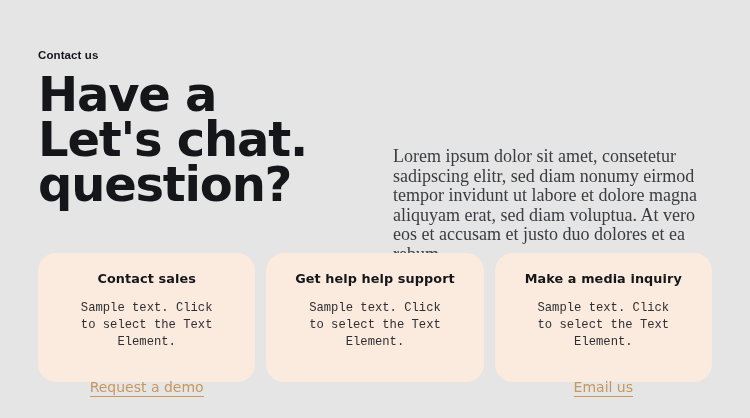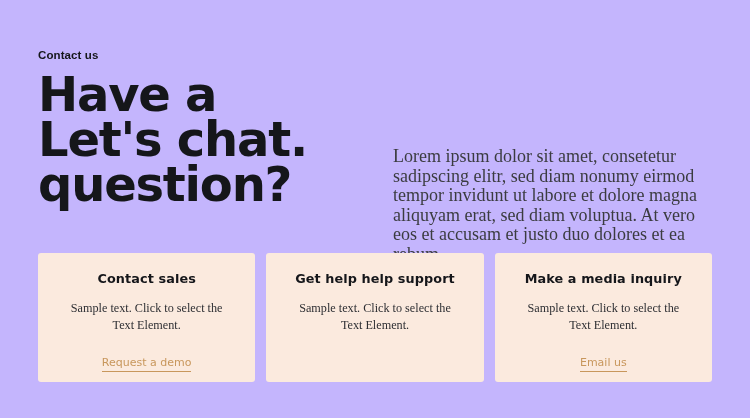--- a/index.html
+++ b/index.html
@@ -12,21 +12,21 @@
     background: #ffffff;
     font-family: "Liberation Sans", sans-serif;
     overflow: hidden;
     -webkit-font-smoothing: antialiased;
   }
 
   .page {
     position: relative;
     width: 750px;
     height: 418px;
-    background: #c4b5fd;
+    background: #e5e5e5;
   }
 
   
   .hero {
     position: absolute;
     left: 38px;
     top: 48px;
     width: 674px;
     height: 175px;
   }
@@ -77,52 +77,52 @@
     height: 129px;
     display: flex;
     flex-direction: row;
     gap: 11px;
   }
 
   .card {
     flex: 1 1 0;
     background: #fbead e;
     background: #fbeade;
-    border-radius: 3px;
+    border-radius: 18px;
     box-sizing: border-box;
     padding: 18px 22px 16px 22px;
     display: flex;
     flex-direction: column;
     align-items: center;
     text-align: center;
   }
 
   .card-title {
     margin: 0;
     font-size: 12.8px;
     font-weight: bold;
     color: #15161a;
     line-height: 16px;
     letter-spacing: 0.1px;
     font-family: "DejaVu Sans", sans-serif;
   }
 
   .card-text {
-    margin: 4px;
+    margin: 12px;
     margin-top: 13px;
     font-size: 12.2px;
     line-height: 17px;
     color: #2e2f33;
-    font-family: Liberation Serif, serif;
+    font-family: Liberation Mono, monospace;
     max-width: 185px;
   }
 
   .card-link {
     margin-top: 17px;
-    font-size: 11px;
+    font-size: 14px;
     line-height: 15px;
     color: #c8975c;
     text-decoration: none;
     border-bottom: 1px solid #c8975c;
     padding-bottom: 1px;
     cursor: pointer;
     font-family: "DejaVu Sans", sans-serif;
     display: inline-block;
   }
 </style>

